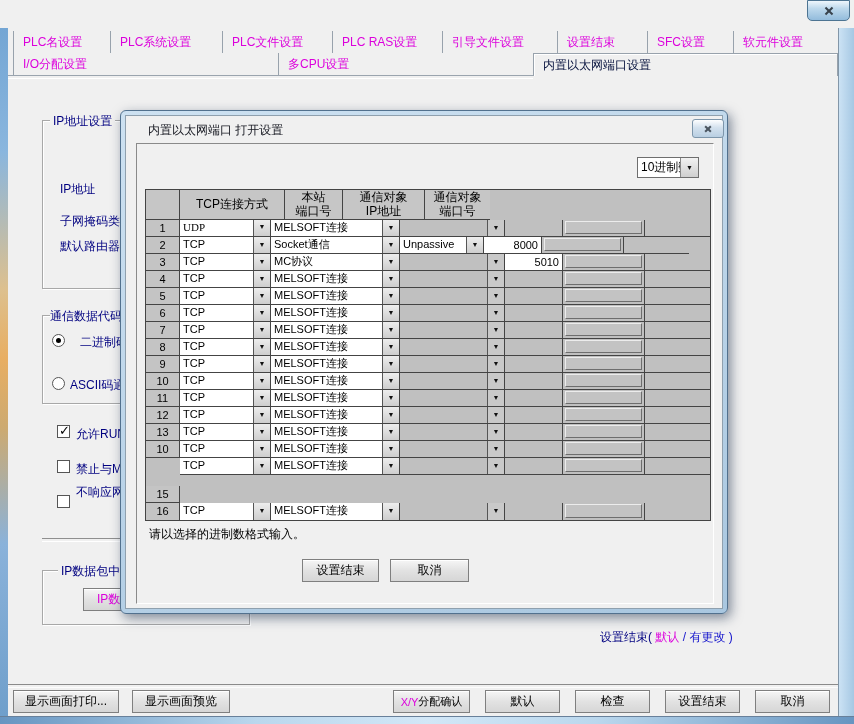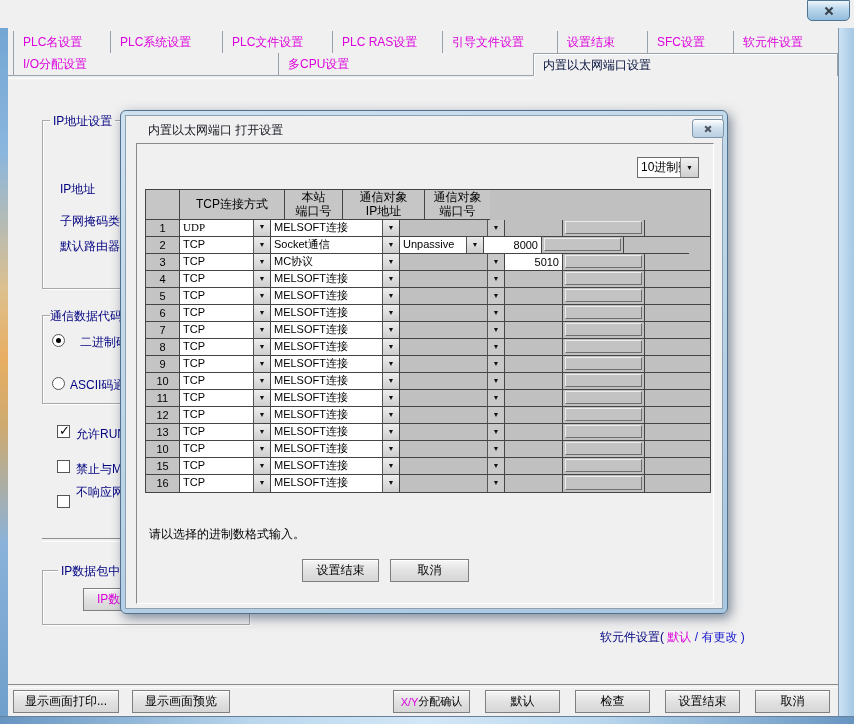--- a/index.html
+++ b/index.html
@@ -137,21 +137,21 @@
   <span class="abs cb" style="left:57px;top:495px"></span>
   <span class="abs nv" style="left:76px;top:484px;width:46px">不响应网</span>
 
   <div class="abs divider" style="left:42px;top:538px;width:80px;height:2px"></div>
 
   <div class="abs grp" style="left:42px;top:570px;width:206px;height:53px"></div>
   <span class="grp-legend abs" style="left:58px;top:563px">IP数据包中继</span>
   <div class="abs btn magenta" style="left:83px;top:588px;width:124px;height:23px;justify-content:flex-start;padding-left:13px;z-index:1;overflow:hidden">IP数据</div>
 
   <div class="abs hint" style="left:600px;top:629px">
-    <span class="navy">软元件设置(</span>
+    <span class="navy">设置结束(</span>
     <span class="magenta">默认</span>
     <span class="bluelink">/</span>
     <span class="bluelink">有更改</span>
     <span class="bluelink">)</span>
   </div>
 
   <div class="abs footer-sep"></div>
   <div class="abs btn" style="left:13px;top:690px;width:106px;height:23px">显示画面打印...</div>
   <div class="abs btn" style="left:132px;top:690px;width:98px;height:23px">显示画面预览</div>
   <div class="abs btn" style="left:393px;top:690px;width:77px;height:23px;font-size:11px">
@@ -544,21 +544,21 @@
                 <span class="carrow">▼</span>
               </div>
             </div>
             <div class="tcell graycell" style="width: 58px;"></div>
             <div class="tcell graycell" style="width: 82px;">
               <div class="ipbtn"></div>
             </div>
             <div class="tcell graycell" style="width: 65px;"></div>
           </div>
           <div class="trow">
-            <div class="tcell rownum" style="width: 34px;">15</div>
+            <div class="tcell rownum" style="width: 34px; margin-top: 28px;">15</div>
             <div class="tcell" style="width: 91px;">
               <div class="combo on">
                 <span class="ctext">TCP</span>
                 <span class="carrow">▼</span>
               </div>
             </div>
             <div class="tcell" style="width: 129px;">
               <div class="combo on">
                 <span class="ctext">MELSOFT连接</span>
                 <span class="carrow">▼</span>

